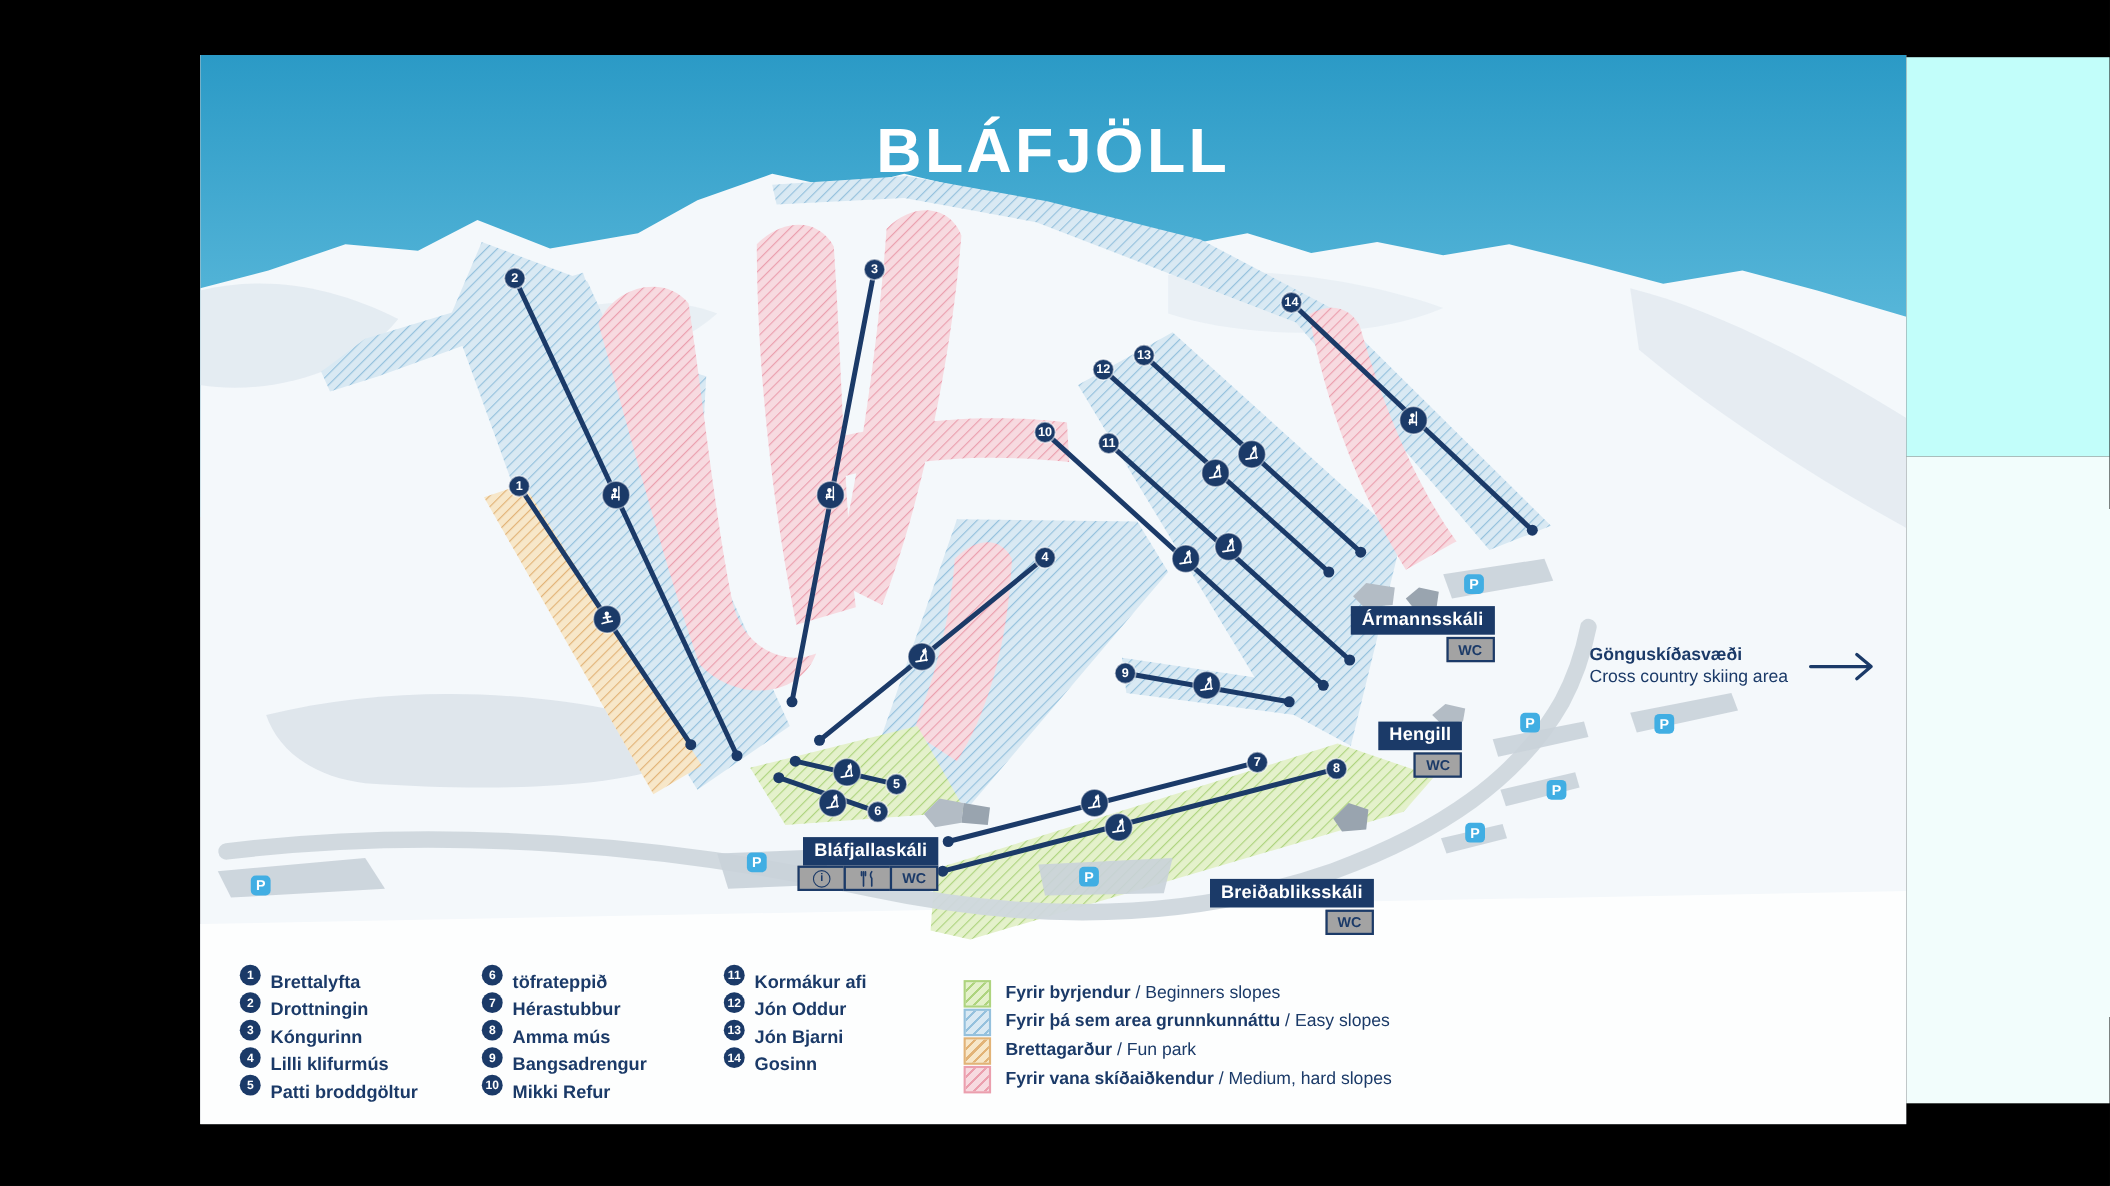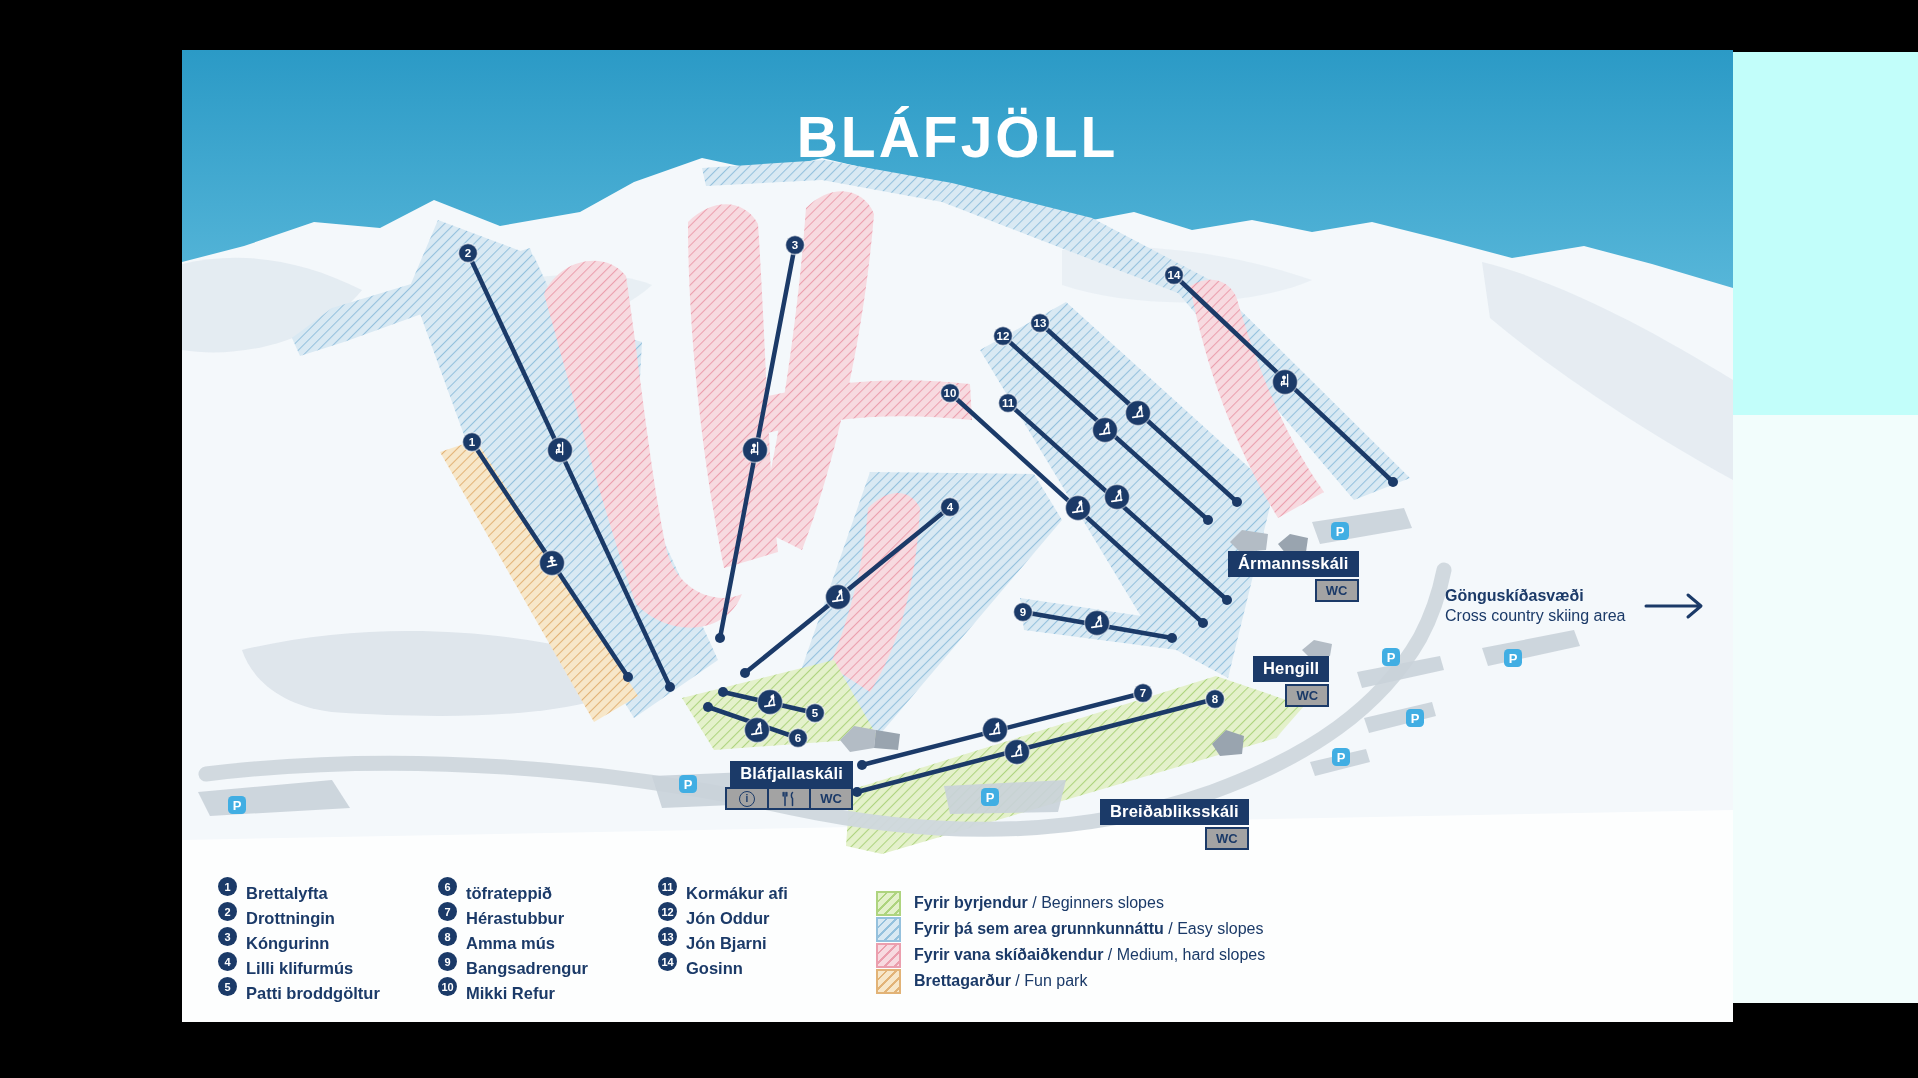--- a/index.html
+++ b/index.html
@@ -527,26 +527,26 @@
           <span class="swatch sw-green"></span>
           <span class="sl-bold">Fyrir byrjendur</span>
           <span class="sl-rest"> / Beginners slopes</span>
         </div>
         <div class="sl-row">
           <span class="swatch sw-blue"></span>
           <span class="sl-bold">Fyrir þá sem area grunnkunnáttu</span>
           <span class="sl-rest"> / Easy slopes</span>
         </div>
         <div class="sl-row">
+          <span class="swatch sw-orange"></span>
+          <span class="sl-bold">Brettagarður</span>
+          <span class="sl-rest"> / Fun park</span>
+        </div>
+        <div class="sl-row">
           <span class="swatch sw-pink"></span>
           <span class="sl-bold">Fyrir vana skíðaiðkendur</span>
           <span class="sl-rest"> / Medium, hard slopes</span>
         </div>
-        <div class="sl-row">
-          <span class="swatch sw-orange"></span>
-          <span class="sl-bold">Brettagarður</span>
-          <span class="sl-rest"> / Fun park</span>
-        </div>
       </div>
 
 
   </div>
 </div>
 
 </body></html>

